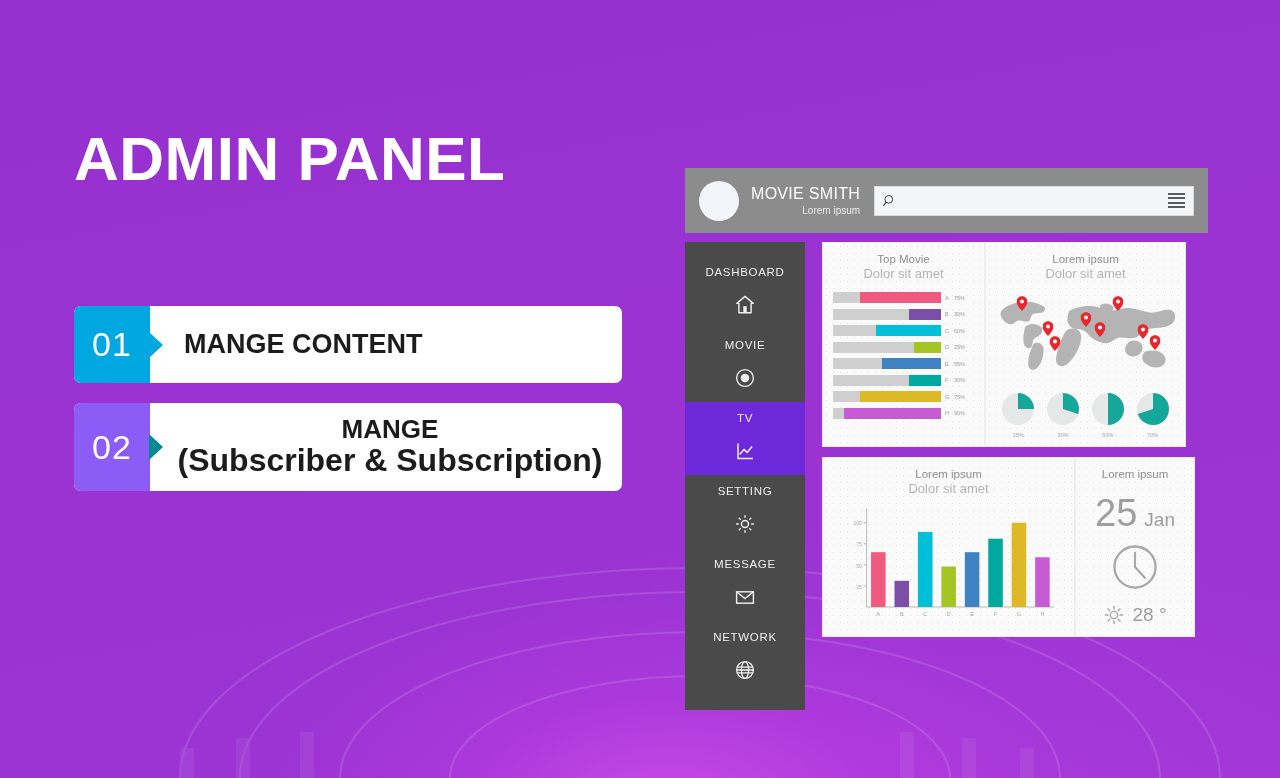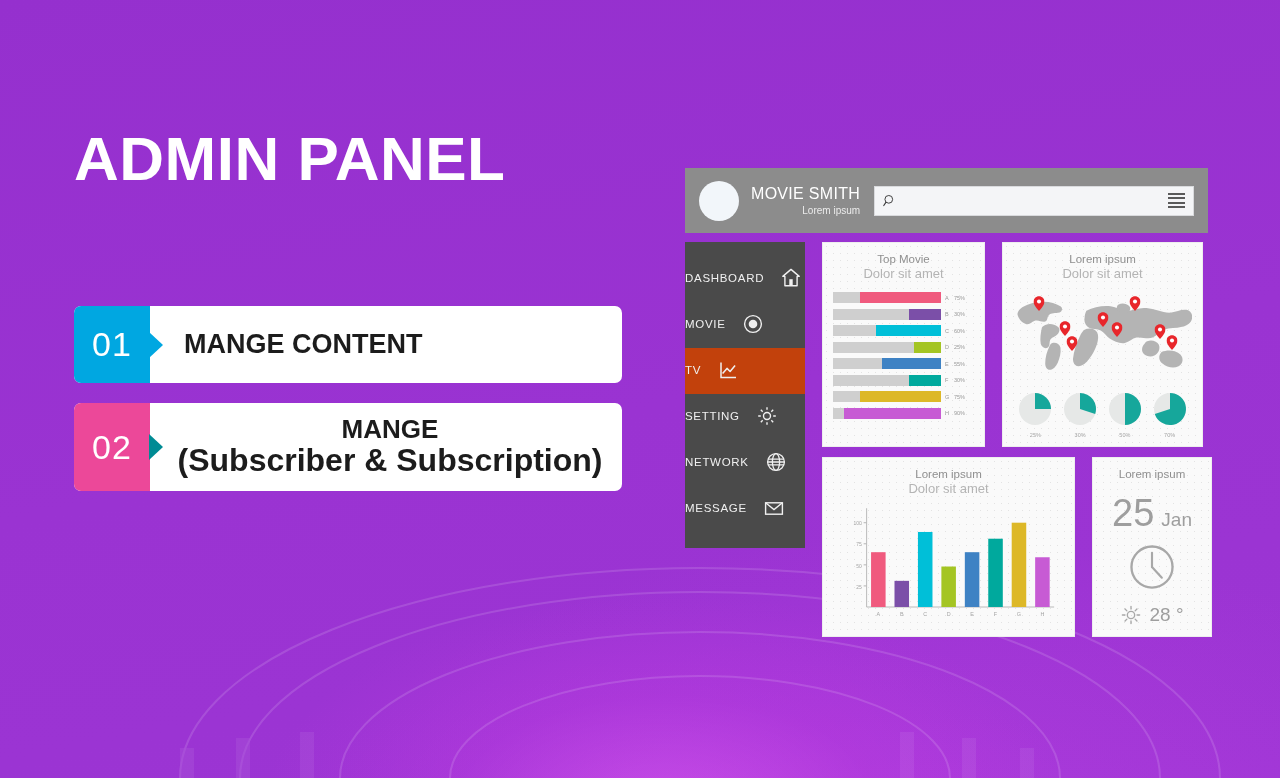--- a/index.html
+++ b/index.html
@@ -43,21 +43,21 @@
   }
   .step-num::after {
     content:""; position:absolute; right:-13px; top:50%;
     transform:translateY(-50%);
     border-top:13px solid transparent;
     border-bottom:13px solid transparent;
     border-left:14px solid currentColor;
   }
   #step-1 .step-num { background:#00A7E1; color:#00A7E1; }
   #step-1 .step-num .n { color:#fff; z-index:1;text-align:center; }
-  #step-2 .step-num { background:#ec4899; color:#008B94;text-align:center; }
+  #step-2 .step-num { background:#8b5cf6; color:#008B94;text-align:center; }
   #step-2 .step-num .n { color:#fff; z-index:1; }
   .step-label {
     flex:1; display:flex; flex-direction:column;
     align-items:center; justify-content:center;
     color:#1c1c1c; font-weight:700; text-align:center;
     padding:0 14px 0 22px;
   }
   #step-1 .step-label { font-size:27px; align-items:flex-start; padding-left:34px; }
   #step-2 .l1 { font-size:26px; line-height:1.06; }
   #step-2 .l2 { font-size:32px; line-height:1.1; }
@@ -78,29 +78,29 @@
     padding:0 8px; justify-content:space-between;
   }
   #search-input { border:0; background:transparent; flex:1; outline:none; font-size:11px; color:#555;
                   font-family:"Liberation Sans", sans-serif; margin-left:6px; }
   #menu-icon { display:flex; flex-direction:column; gap:2.5px; cursor:pointer; }
   #menu-icon i { display:block; width:17px; height:2px; background:#5a5a5a; }
 
   #body-row { display:flex; gap:17px; margin-top:9px; align-items:flex-start; }
   #sidebar { width:120px; background:#4A4A4A; padding:14px 0 16px; flex:0 0 120px; }
   .nav-item {
-    display:flex; align-items:center; gap:15px;
+    display:flex; flex-direction:column; align-items:center; gap:15px;
     padding:10px 0 12px; color:#f0f0f0; cursor:pointer;
   }
-  .nav-item.active { background:#c2410c; }
+  .nav-item.active { background:#6d28d9; }
   .nav-label { font-size:11.5px; letter-spacing:.7px; }
   .nav-icon { width:24px; height:24px; display:block; }
 
   #panels { flex:1; }
-  .panel-row { display:flex; gap:17px; }
+  .panel-row { display:flex; }
   .panel {
     background:#FAFAFA; border:1px solid #eee;
     background-image:radial-gradient(#e3e3e3 .8px, transparent .8px);
     background-size:7px 7px;
     padding:10px;
   }
   .panel-title { text-align:center; color:#8f8f8f; font-size:11.5px; }
   .panel-sub { text-align:center; color:#b4b4b4; font-size:13px; margin-top:1px; }
 
   
@@ -234,35 +234,35 @@
         <span class="nav-label">SETTING</span>
         <svg class="nav-icon" viewBox="0 0 24 24">
           <g fill="none" stroke="#f0f0f0" stroke-width="1.4">
             <circle cx="12" cy="12" r="3.5"></circle>
             <path d="M12 3.2v2.6M12 18.2v2.6M3.2 12h2.6M18.2 12h2.6M5.8 5.8l1.9 1.9M16.3 16.3l1.9 1.9M18.2 5.8l-1.9 1.9M7.7 16.3l-1.9 1.9"></path>
           </g>
         </svg>
       </div>
 
       <div class="nav-item">
+        <span class="nav-label">MESSAGE</span>
+        <svg class="nav-icon" viewBox="0 0 24 24">
+          <rect x="3.6" y="6.8" width="16.8" height="11.4" fill="none" stroke="#f0f0f0" stroke-width="1.4"></rect>
+          <path d="M3.6 6.8 12 13.6l8.4-6.8" fill="none" stroke="#f0f0f0" stroke-width="1.4"></path>
+        </svg>
+      </div>
+
+      <div class="nav-item">
         <span class="nav-label">NETWORK</span>
         <svg class="nav-icon" viewBox="0 0 24 24">
           <g fill="none" stroke="#f0f0f0" stroke-width="1.3">
             <circle cx="12" cy="12" r="8.4"></circle>
             <ellipse cx="12" cy="12" rx="3.6" ry="8.4"></ellipse>
             <path d="M3.9 9.2h16.2M3.9 14.8h16.2M3.6 12h16.8"></path>
           </g>
-        </svg>
-      </div>
-
-      <div class="nav-item">
-        <span class="nav-label">MESSAGE</span>
-        <svg class="nav-icon" viewBox="0 0 24 24">
-          <rect x="3.6" y="6.8" width="16.8" height="11.4" fill="none" stroke="#f0f0f0" stroke-width="1.4"></rect>
-          <path d="M3.6 6.8 12 13.6l8.4-6.8" fill="none" stroke="#f0f0f0" stroke-width="1.4"></path>
         </svg>
       </div>
     </nav>
 
     <div id="panels">
 
       <div class="panel-row">
 
         <section class="panel" id="panel-top-movie">
           <div class="panel-title">Top Movie</div>

